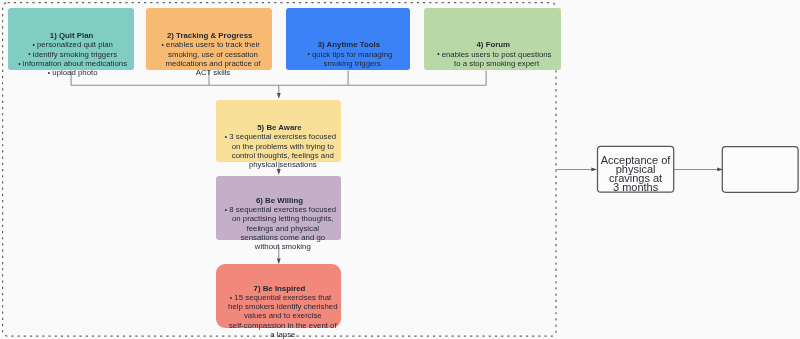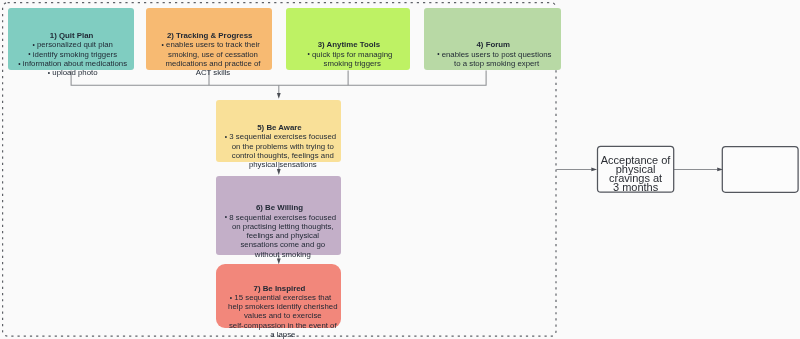--- a/index.html
+++ b/index.html
@@ -57,41 +57,41 @@
   </div>
 
   <div class="box" style="left:145.9px;top:7.9px;width:126.2px;height:62.5px;background:#f7ba72;text-align:right;">
     <div class="ttl"><span class="tw">2) Tracking &amp; Progress</span></div>
     <div class="bd"><span class="tw bul">enables users to track their</span></div>
     <div class="bd"><span class="tw">smoking, use of cessation</span></div>
     <div class="bd"><span class="tw">medications and practice of</span></div>
     <div class="bd"><span class="tw">ACT skills</span></div>
   </div>
 
-  <div class="box" style="left:286.2px;top:7.9px;width:124px;height:62.5px;background:#bef264;">
+  <div class="box" style="left:286.2px;top:7.9px;width:124px;height:62.5px;background:#3b82f6;">
     <div class="ttl"><span class="tw">3) Anytime Tools</span></div>
     <div class="bd"><span class="tw bul">quick tips for managing</span></div>
     <div class="bd"><span class="tw">smoking triggers</span></div>
   </div>
 
   <div class="box" style="left:424.1px;top:7.9px;width:137px;height:62.5px;background:#b8d9a5;">
     <div class="ttl"><span class="tw">4) Forum</span></div>
     <div class="bd"><span class="tw bul">enables users to post questions</span></div>
     <div class="bd"><span class="tw">to a stop smoking expert</span></div>
   </div>
 
   <div class="box" style="left:216.4px;top:100.2px;width:124.8px;height:61.9px;background:#f9e098;">
     <div class="ttl"><span class="tw">5) Be Aware</span></div>
     <div class="bd"><span class="tw bul">3 sequential exercises focused</span></div>
     <div class="bd"><span class="tw">on the problems with trying to</span></div>
     <div class="bd"><span class="tw">control thoughts, feelings and</span></div>
     <div class="bd"><span class="tw">physical sensations</span></div>
   </div>
 
-  <div class="box" style="left:216.4px;top:176.4px;width:124.8px;height:79px;background:#c3afc8;">
+  <div class="box" style="left:216.4px;top:176.4px;width:124.8px;height:64px;background:#c3afc8;">
     <div class="ttl"><span class="tw">6) Be Willing</span></div>
     <div class="bd"><span class="tw bul">8 sequential exercises focused</span></div>
     <div class="bd"><span class="tw">on practising letting thoughts,</span></div>
     <div class="bd"><span class="tw">feelings and physical</span></div>
     <div class="bd"><span class="tw">sensations come and go</span></div>
     <div class="bd"><span class="tw">without smoking</span></div>
   </div>
 
   <div class="box" style="left:216.4px;top:264.4px;width:124.8px;height:63.6px;background:#f2877b;border-radius:9px;">
     <div class="ttl"><span class="tw">7) Be Inspired</span></div>

